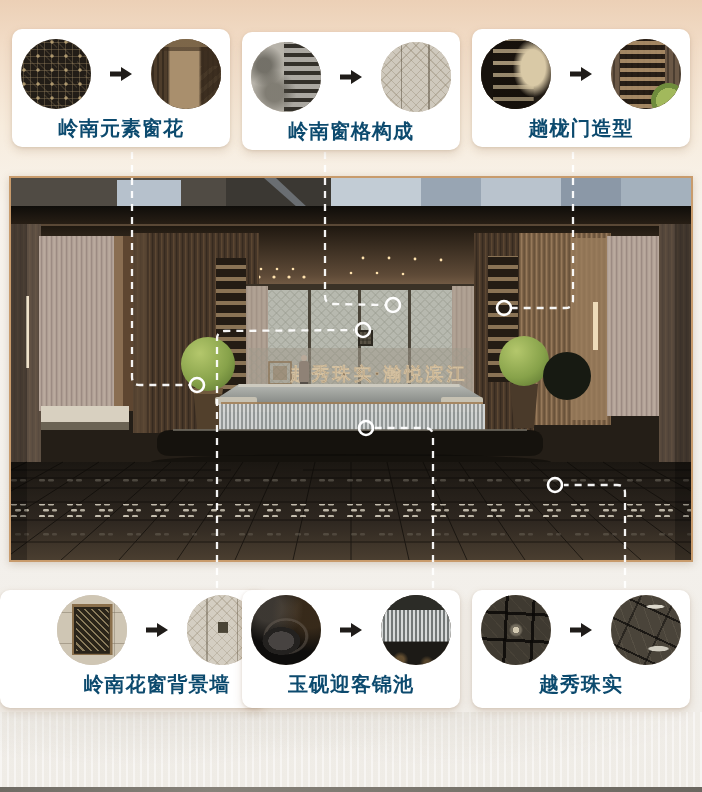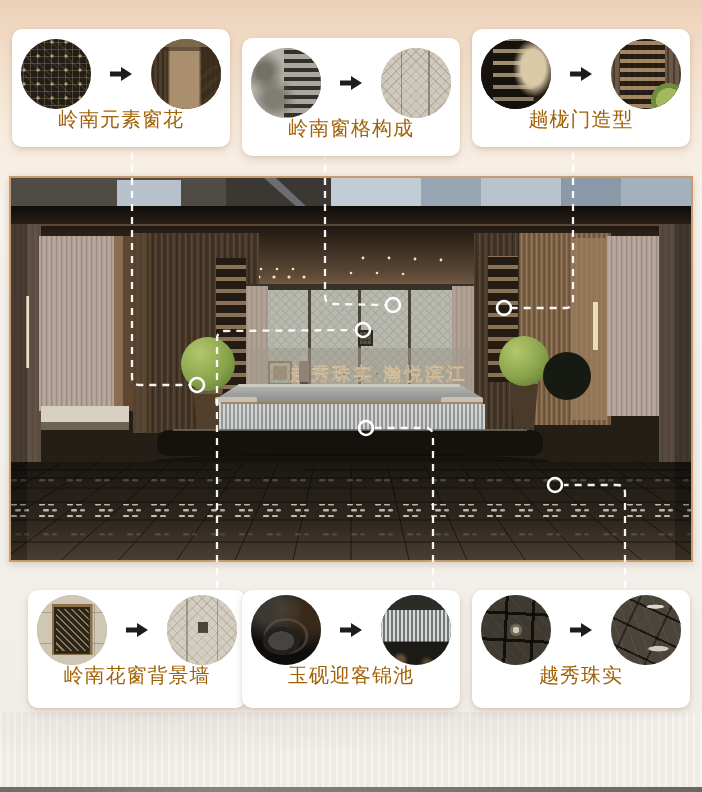--- a/index.html
+++ b/index.html
@@ -16,21 +16,21 @@
   }
   .thumb-row{display:flex;align-items:center;justify-content:center;width:100%;margin-top:10px;}
   .row-bottom .thumb-row{margin-top:5px;}
   .thumb{
     width:70px;height:70px;border-radius:50%;overflow:hidden;flex:0 0 auto;position:relative;
     box-shadow:inset 0 0 0 1px rgba(150,120,80,.35), inset 0 0 6px rgba(60,40,20,.25);
   }
   .thumb-art{position:absolute;inset:-4px;}
   .arrow-wrap{width:60px;display:flex;align-items:center;justify-content:center;flex:0 0 auto;}
   .card-label{
-    font-size:20px;font-weight:normal;color:#a16207;letter-spacing:1px;line-height:1;
+    margin-top:9px;font-size:20px;font-weight:bold;color:#0c4a6e;letter-spacing:1px;line-height:1;
     white-space:nowrap;
   }
   
   .art-1a{background-color:#221d17;background-image:
     radial-gradient(circle at 7px 7px, rgba(205,180,130,.75) 0 1.2px, transparent 2.2px),
     repeating-linear-gradient(0deg, transparent 0 6px, rgba(150,130,95,.40) 6px 7px),
     repeating-linear-gradient(90deg, transparent 0 6px, rgba(150,130,95,.40) 6px 7px),
     repeating-linear-gradient(45deg, transparent 0 9px, rgba(120,104,75,.28) 9px 10px);
     background-size:14px 14px,14px 14px,14px 14px,20px 20px;}
   .art-1b{background-color:#4e3d2b;background-image:
@@ -375,21 +375,21 @@
           <path d="M1,5.5 h11 v-4.5 l11,7 -11,7 v-4.5 h-11 z" fill="#1f1c19"></path>
         </svg>
     </div>
     <div class="thumb">
         <div class="thumb-art art-1b"></div>
       </div>
   </div>
   <div class="card-label">岭南元素窗花</div>
 </div>
 
-<div class="card row-top" style="left:242px;top:38px;">
+<div class="card row-top" style="left:242px;top:32px;">
   <div class="thumb-row">
     <div class="thumb">
         <div class="thumb-art art-2a"></div>
       </div>
     <div class="arrow-wrap">
       <svg width="24" height="16" viewBox="0 0 24 16">
           <path d="M1,5.5 h11 v-4.5 l11,7 -11,7 v-4.5 h-11 z" fill="#1f1c19"></path>
         </svg>
     </div>
     <div class="thumb">
@@ -409,21 +409,21 @@
           <path d="M1,5.5 h11 v-4.5 l11,7 -11,7 v-4.5 h-11 z" fill="#1f1c19"></path>
         </svg>
     </div>
     <div class="thumb">
         <div class="thumb-art art-3b"></div>
       </div>
   </div>
   <div class="card-label">趟栊门造型</div>
 </div>
 
-<div class="card row-bottom" style="left:28px;top:590px;">
+<div class="card row-bottom" style="left:0;top:590px;padding-left:48px;">
   <div class="thumb-row">
     <div class="thumb">
         <div class="thumb-art art-4a"></div>
       </div>
     <div class="arrow-wrap">
       <svg width="24" height="16" viewBox="0 0 24 16">
           <path d="M1,5.5 h11 v-4.5 l11,7 -11,7 v-4.5 h-11 z" fill="#1f1c19"></path>
         </svg>
     </div>
     <div class="thumb">

